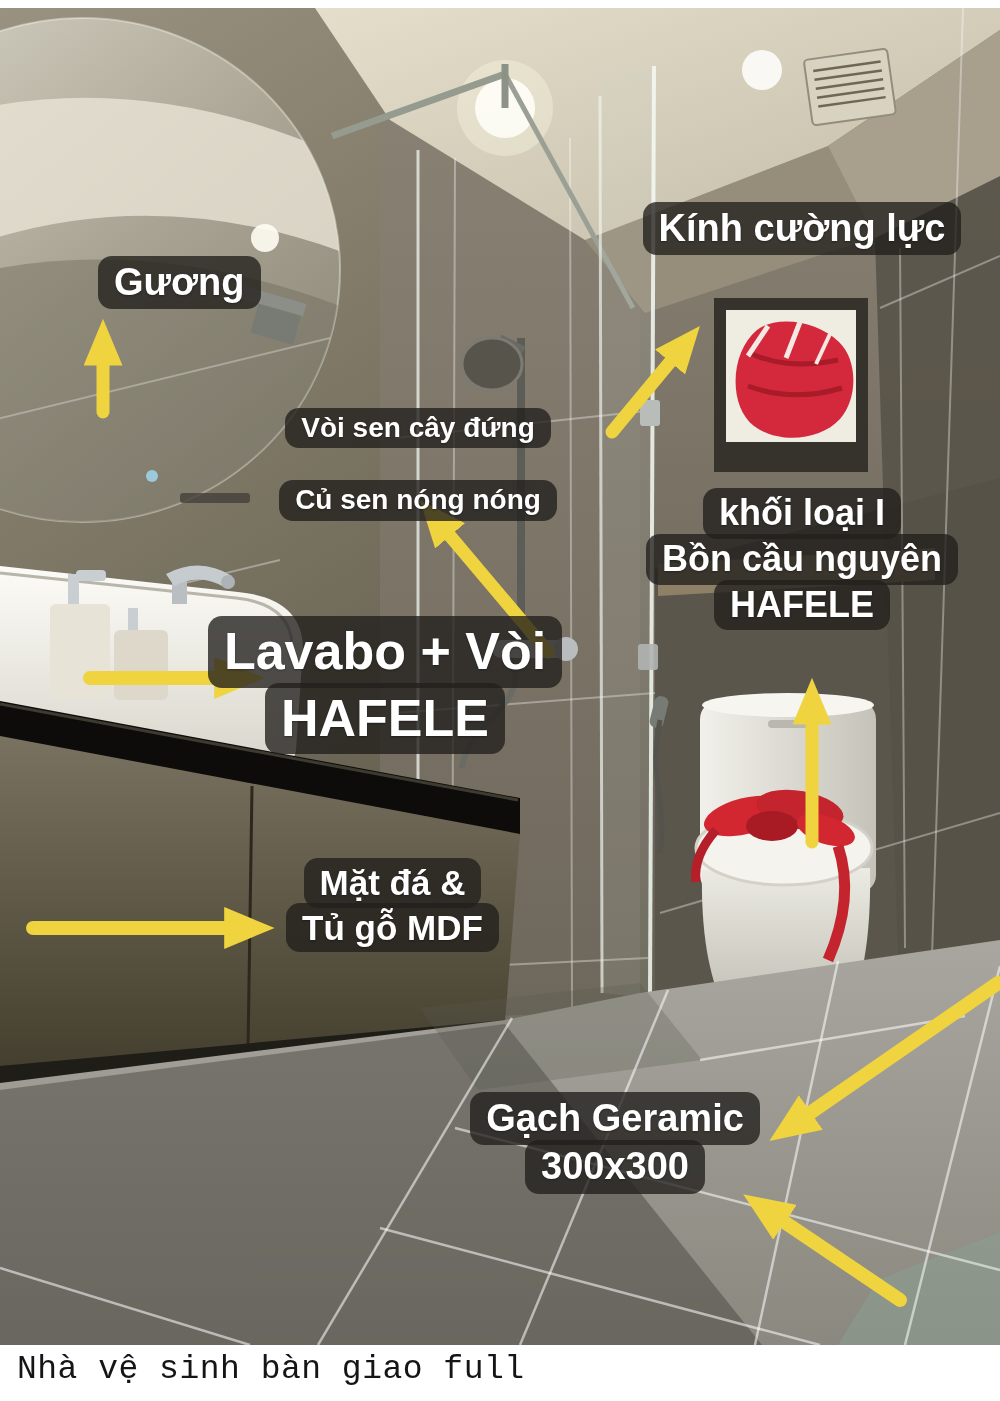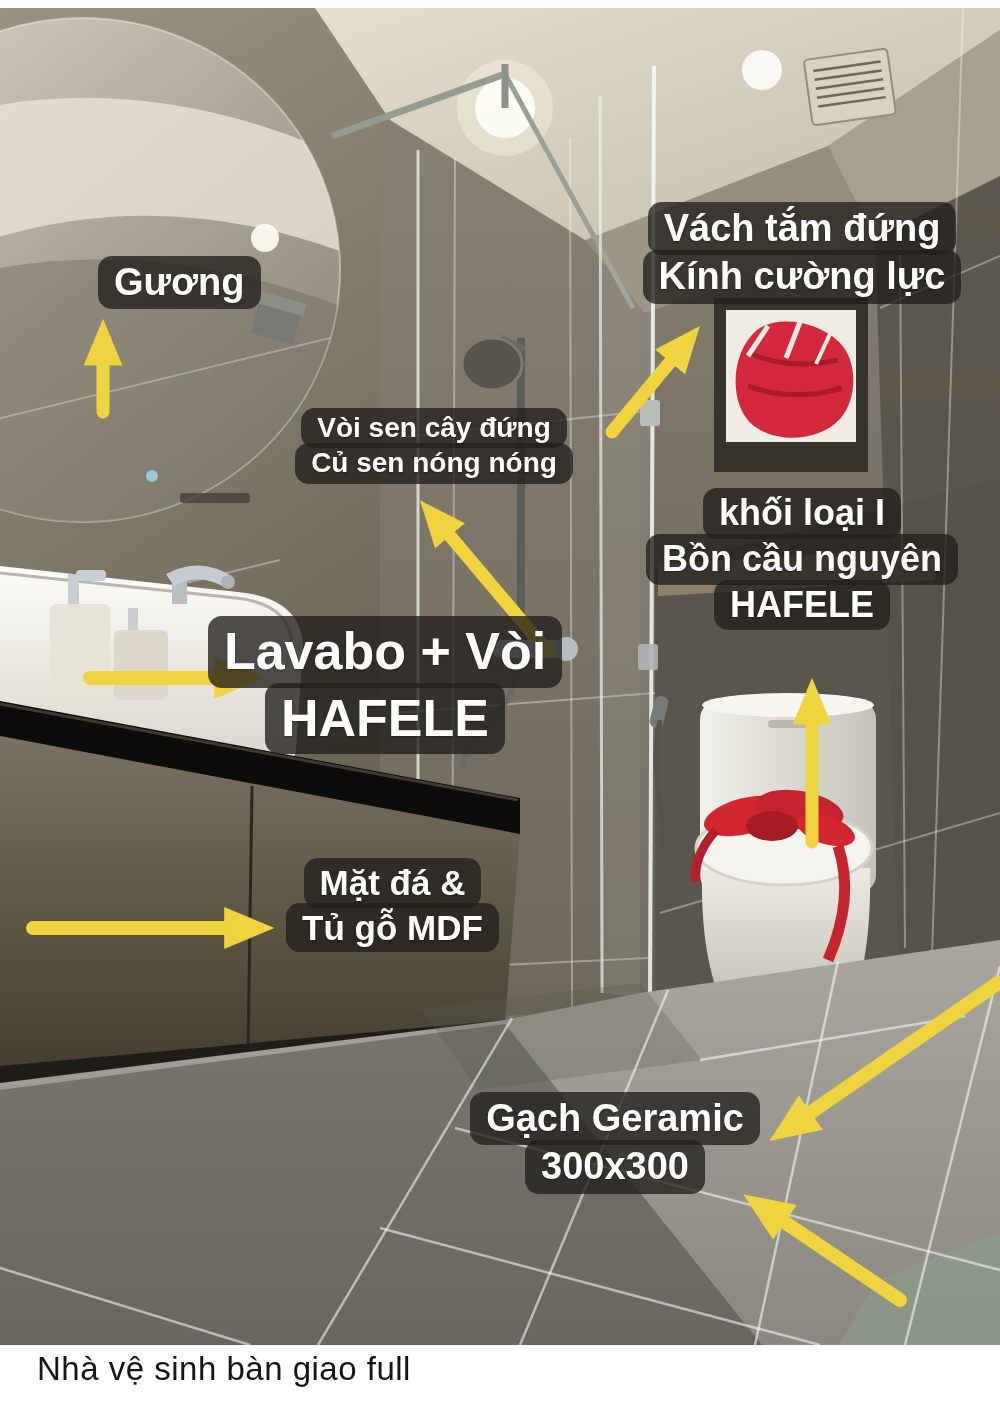--- a/index.html
+++ b/index.html
@@ -25,22 +25,22 @@
     font-weight:bold;border-radius:14px;padding:2px 16px;white-space:nowrap;line-height:1.30;
     text-shadow:0 1px 2px rgba(0,0,0,.35);
   }
   .label .pill + .pill{margin-top:-5px;}
   .f28{font-size:28px;} .f35{font-size:35px;}
   .f36{font-size:36px;} .f38{font-size:38px;} .f40{font-size:52px;}
   .caption{
     position:absolute;left:0;top:1345px;width:1000px;height:48px;z-index:4;
     background:var(--color-caption-background,#fff);
     color:var(--color-caption-text,#151515);
-    display:flex;align-items:center;padding-left:37px;box-sizing:border-box;
-    font-size:33px;letter-spacing:.5px;
+    display:flex;align-items:center;padding-left:17px;box-sizing:border-box;
+    font-size:33px;letter-spacing:.5px;font-family:Liberation Mono, monospace;
   }
 </style>
 </head>
 <body>
 
 <div class="photo">
 <svg class="photo-svg" viewBox="0 0 1000 1337">
   <defs>
     <linearGradient id="gWallL" x1="0" y1="0" x2="0.25" y2="1">
       <stop offset="0" stop-color="#9a9280"></stop>
@@ -255,25 +255,24 @@
   <line class="arrow" stroke-width="13" marker-end="url(#ah)" x1="812" y1="842" x2="812" y2="709"></line>
   <line class="arrow" stroke-width="14" marker-end="url(#ah)" x1="998" y1="983" x2="797" y2="1122"></line>
   <line class="arrow" stroke-width="14" marker-end="url(#ah)" x1="900" y1="1300" x2="771" y2="1213"></line>
 </svg>
 
 <div class="label f38" style="left:50px;top:256px;padding-left:48px;">
   <span class="pill">Gương</span>
 </div>
 
 <div class="label f38" style="left:652px;top:202px;width:300px;">
-  <span class="pill">Vách tắm đứng</span>
   <span class="pill">Kính cường lực</span>
 </div>
 
-<div class="label f28" style="left:308px;top:408px;width:252px;">
+<div class="label f28" style="left:292px;top:408px;width:252px;gap:37px;">
   <span class="pill">Vòi sen cây đứng</span>
   <span class="pill">Củ sen nóng nóng</span>
 </div>
 
 <div class="label f36" style="left:652px;top:488px;width:300px;">
   <span class="pill">khối loại I</span>
   <span class="pill">Bồn cầu nguyên</span>
   <span class="pill">HAFELE</span>
 </div>
 

